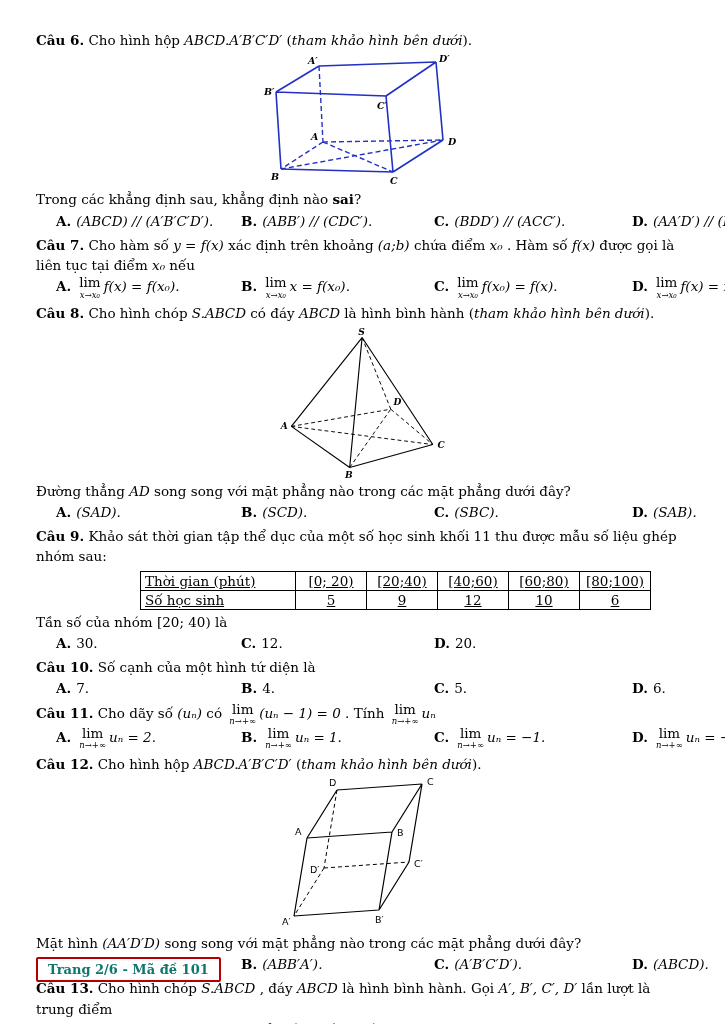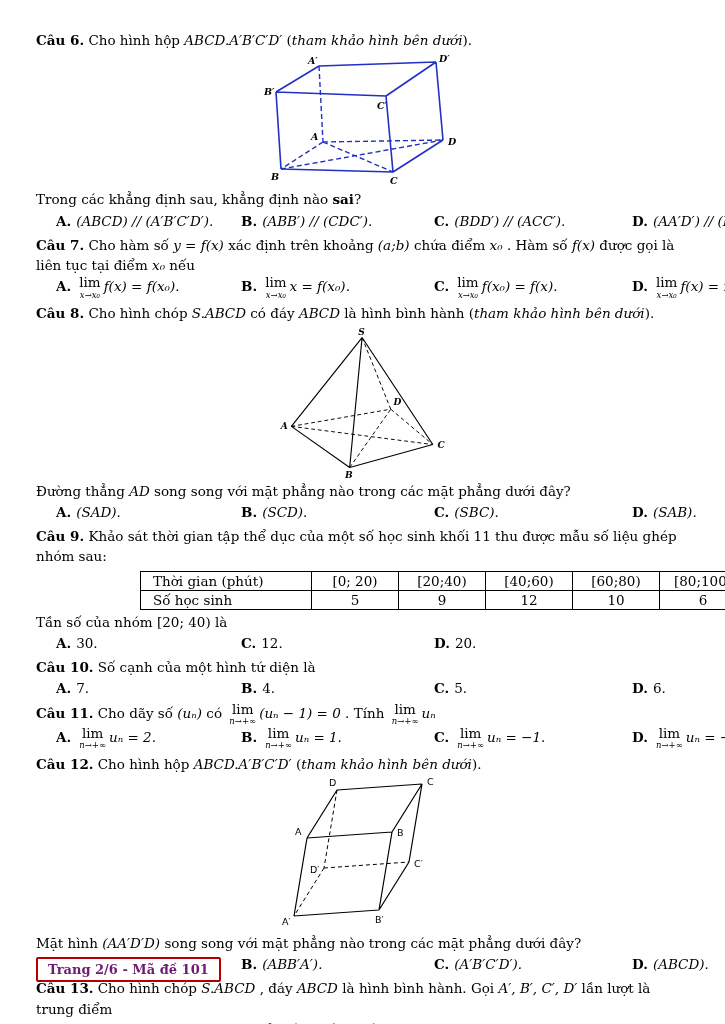--- a/index.html
+++ b/index.html
@@ -12,25 +12,25 @@
   .qblock{margin-top:4px;}
   .qline{line-height:1.5;}
   .opts{display:grid;grid-template-columns:152px 160px 165px 1fr;padding-left:20px;margin:1px 0 2px 0;align-items:center;line-height:1.5;gap:33px;}
   .opt{white-space:nowrap;}
   .ol{margin-right:5px;}
   .fig{display:flex;justify-content:center;margin:2px 0;}
   .lim{display:inline-flex;flex-direction:column;align-items:center;vertical-align:middle;margin:0 3px;line-height:1;text-align:center;}
   .lim .lt{font-style:normal;}
   .lim .ls{font-size:8.5px;font-style:italic;margin-top:1px;white-space:nowrap;}
   table.freq{border-collapse:collapse;margin:4px 0 2px 104px;font-size:13.5px;}
-  table.freq td{border:1px solid #000;padding:1px 12px;text-align:center;min-width:62px;}
+  table.freq td{border:1px solid #000;padding:1px 4px;text-align:center;min-width:62px;text-decoration:underline;}
   table.freq td.rowhead{text-align:left;min-width:146px;}
   .indent2{padding-left:60px;}
   .footer-box{position:absolute;left:36px;top:957px;border:2px solid #b40000;border-radius:2px;
-              padding:3px 10px;color:#701a75;font-weight:bold;font-size:13px;background:#fff;}
+              padding:3px 10px;color:#0f766e;font-weight:bold;font-size:13px;background:#fff;}
   svg{display:block;}
   svg text{font-size:9.5px;}
   .figlab{font-style:italic;font-weight:bold;font-family:"DejaVu Serif",serif;}
   .figlab3{font-family:"DejaVu Sans",sans-serif;font-size:8px;font-style:normal;}
 </style>
 </head>
 <body>
 
 <div class="page">
 

